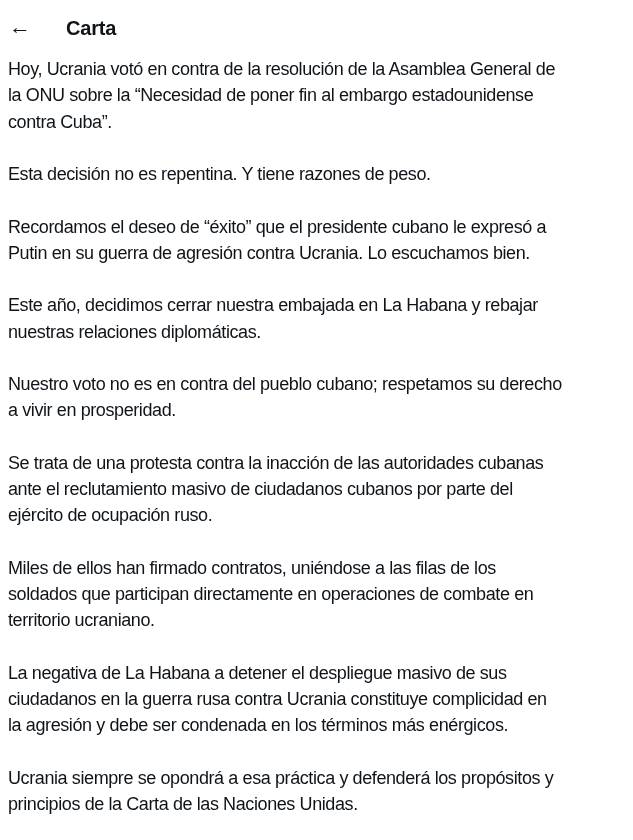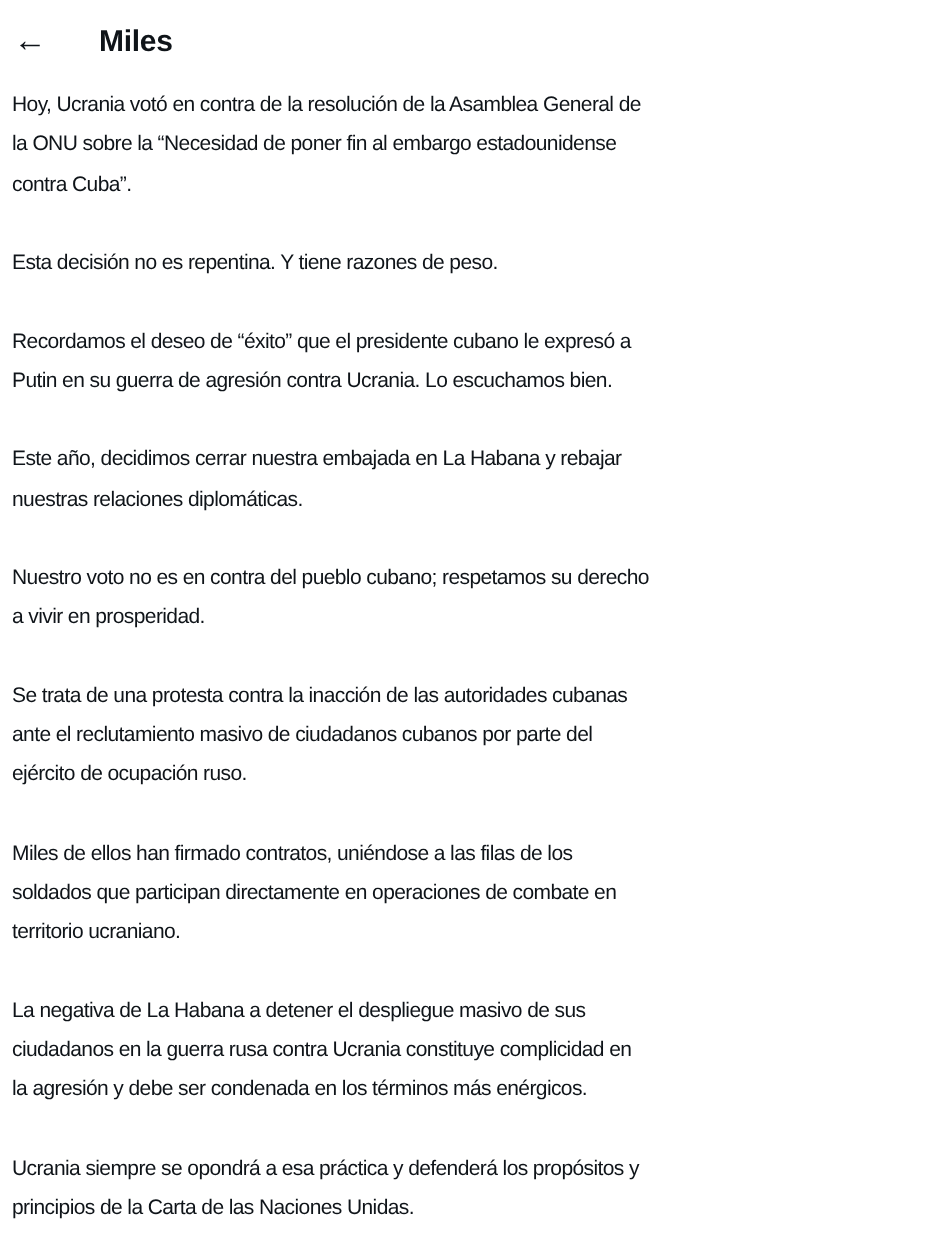--- a/index.html
+++ b/index.html
@@ -41,38 +41,38 @@
   }
   .page-title {
     margin-left: 28px;
     font-size: 20px;
     font-weight: 700;
     color: #0f1419;
     letter-spacing: -0.2px;
   }
   .post-body {
     padding: 0 10px 0 8px;
-    font-size: 14px;
+    font-size: 18px;
     line-height: 26.25px;
     letter-spacing: -0.4px;
     color: #0f1419;
     white-space: pre-line;
     font-weight: 400;
   }
 </style>
 </head>
 <body>
 
 <div class="screen">
 
   <header class="topbar">
     <button class="back-btn">
       <span class="back-glyph">←</span>
     </button>
-    <h1 class="page-title">Miles</h1>
+    <h1 class="page-title">Carta</h1>
   </header>
 
   <article class="post-body">Hoy, Ucrania votó en contra de la resolución de la Asamblea General de
 la ONU sobre la “Necesidad de poner fin al embargo estadounidense
 contra Cuba”.
 
 Esta decisión no es repentina. Y tiene razones de peso.
 
 Recordamos el deseo de “éxito” que el presidente cubano le expresó a
 Putin en su guerra de agresión contra Ucrania. Lo escuchamos bien.

